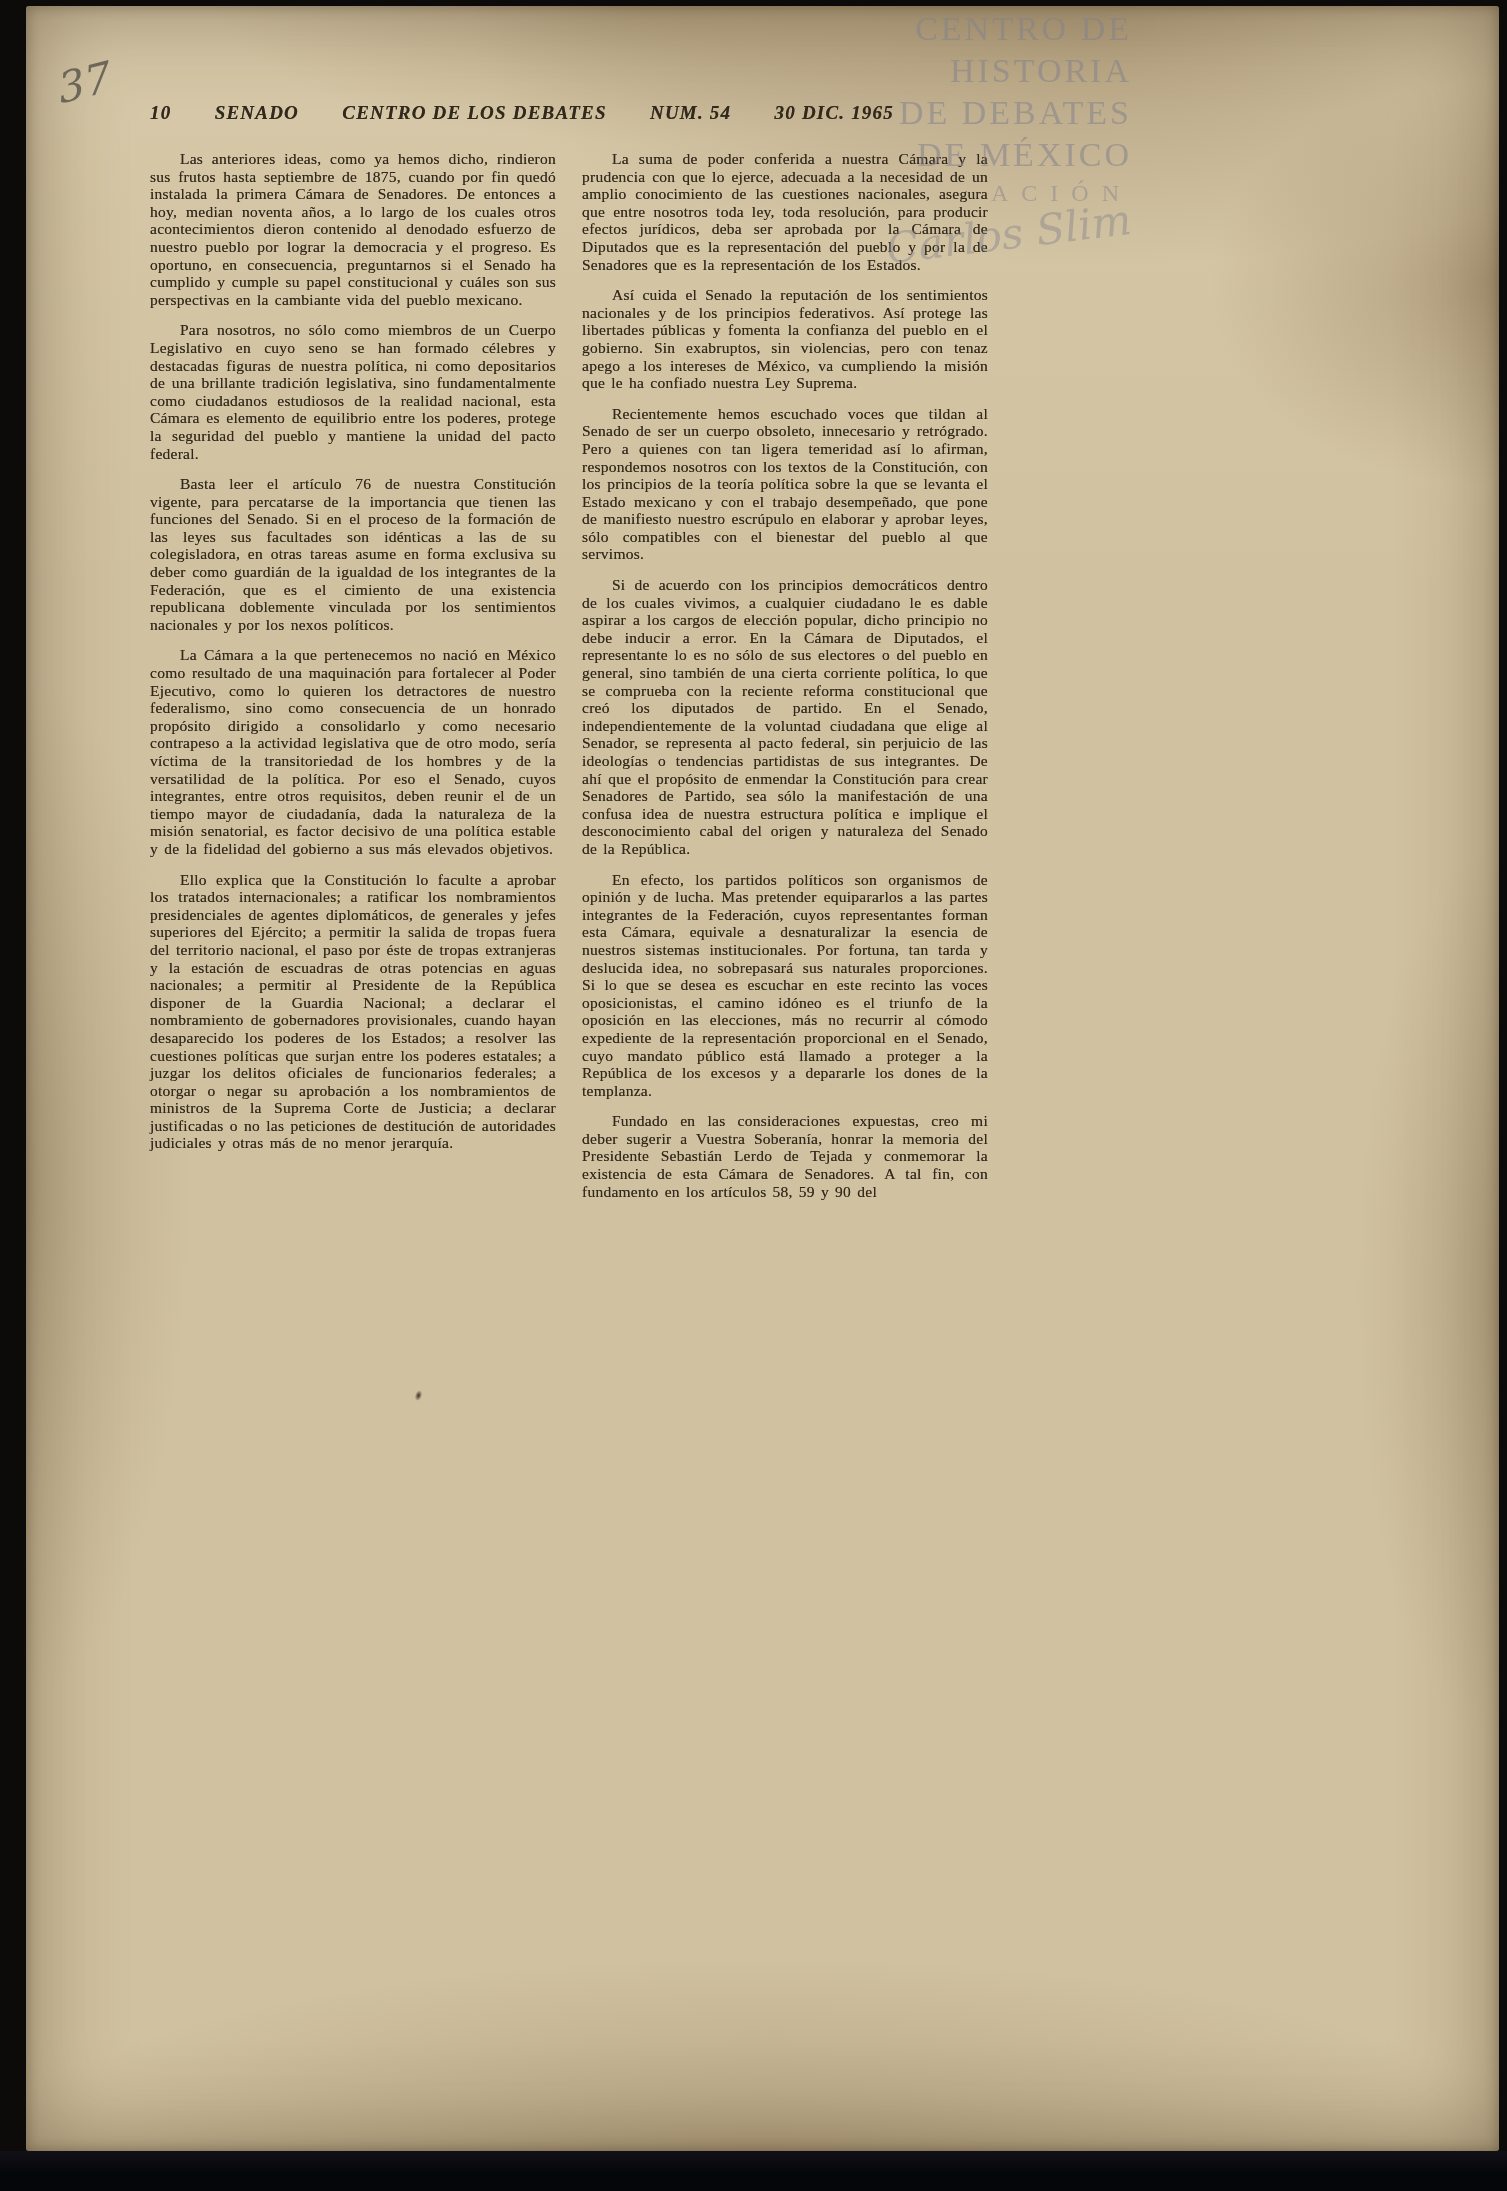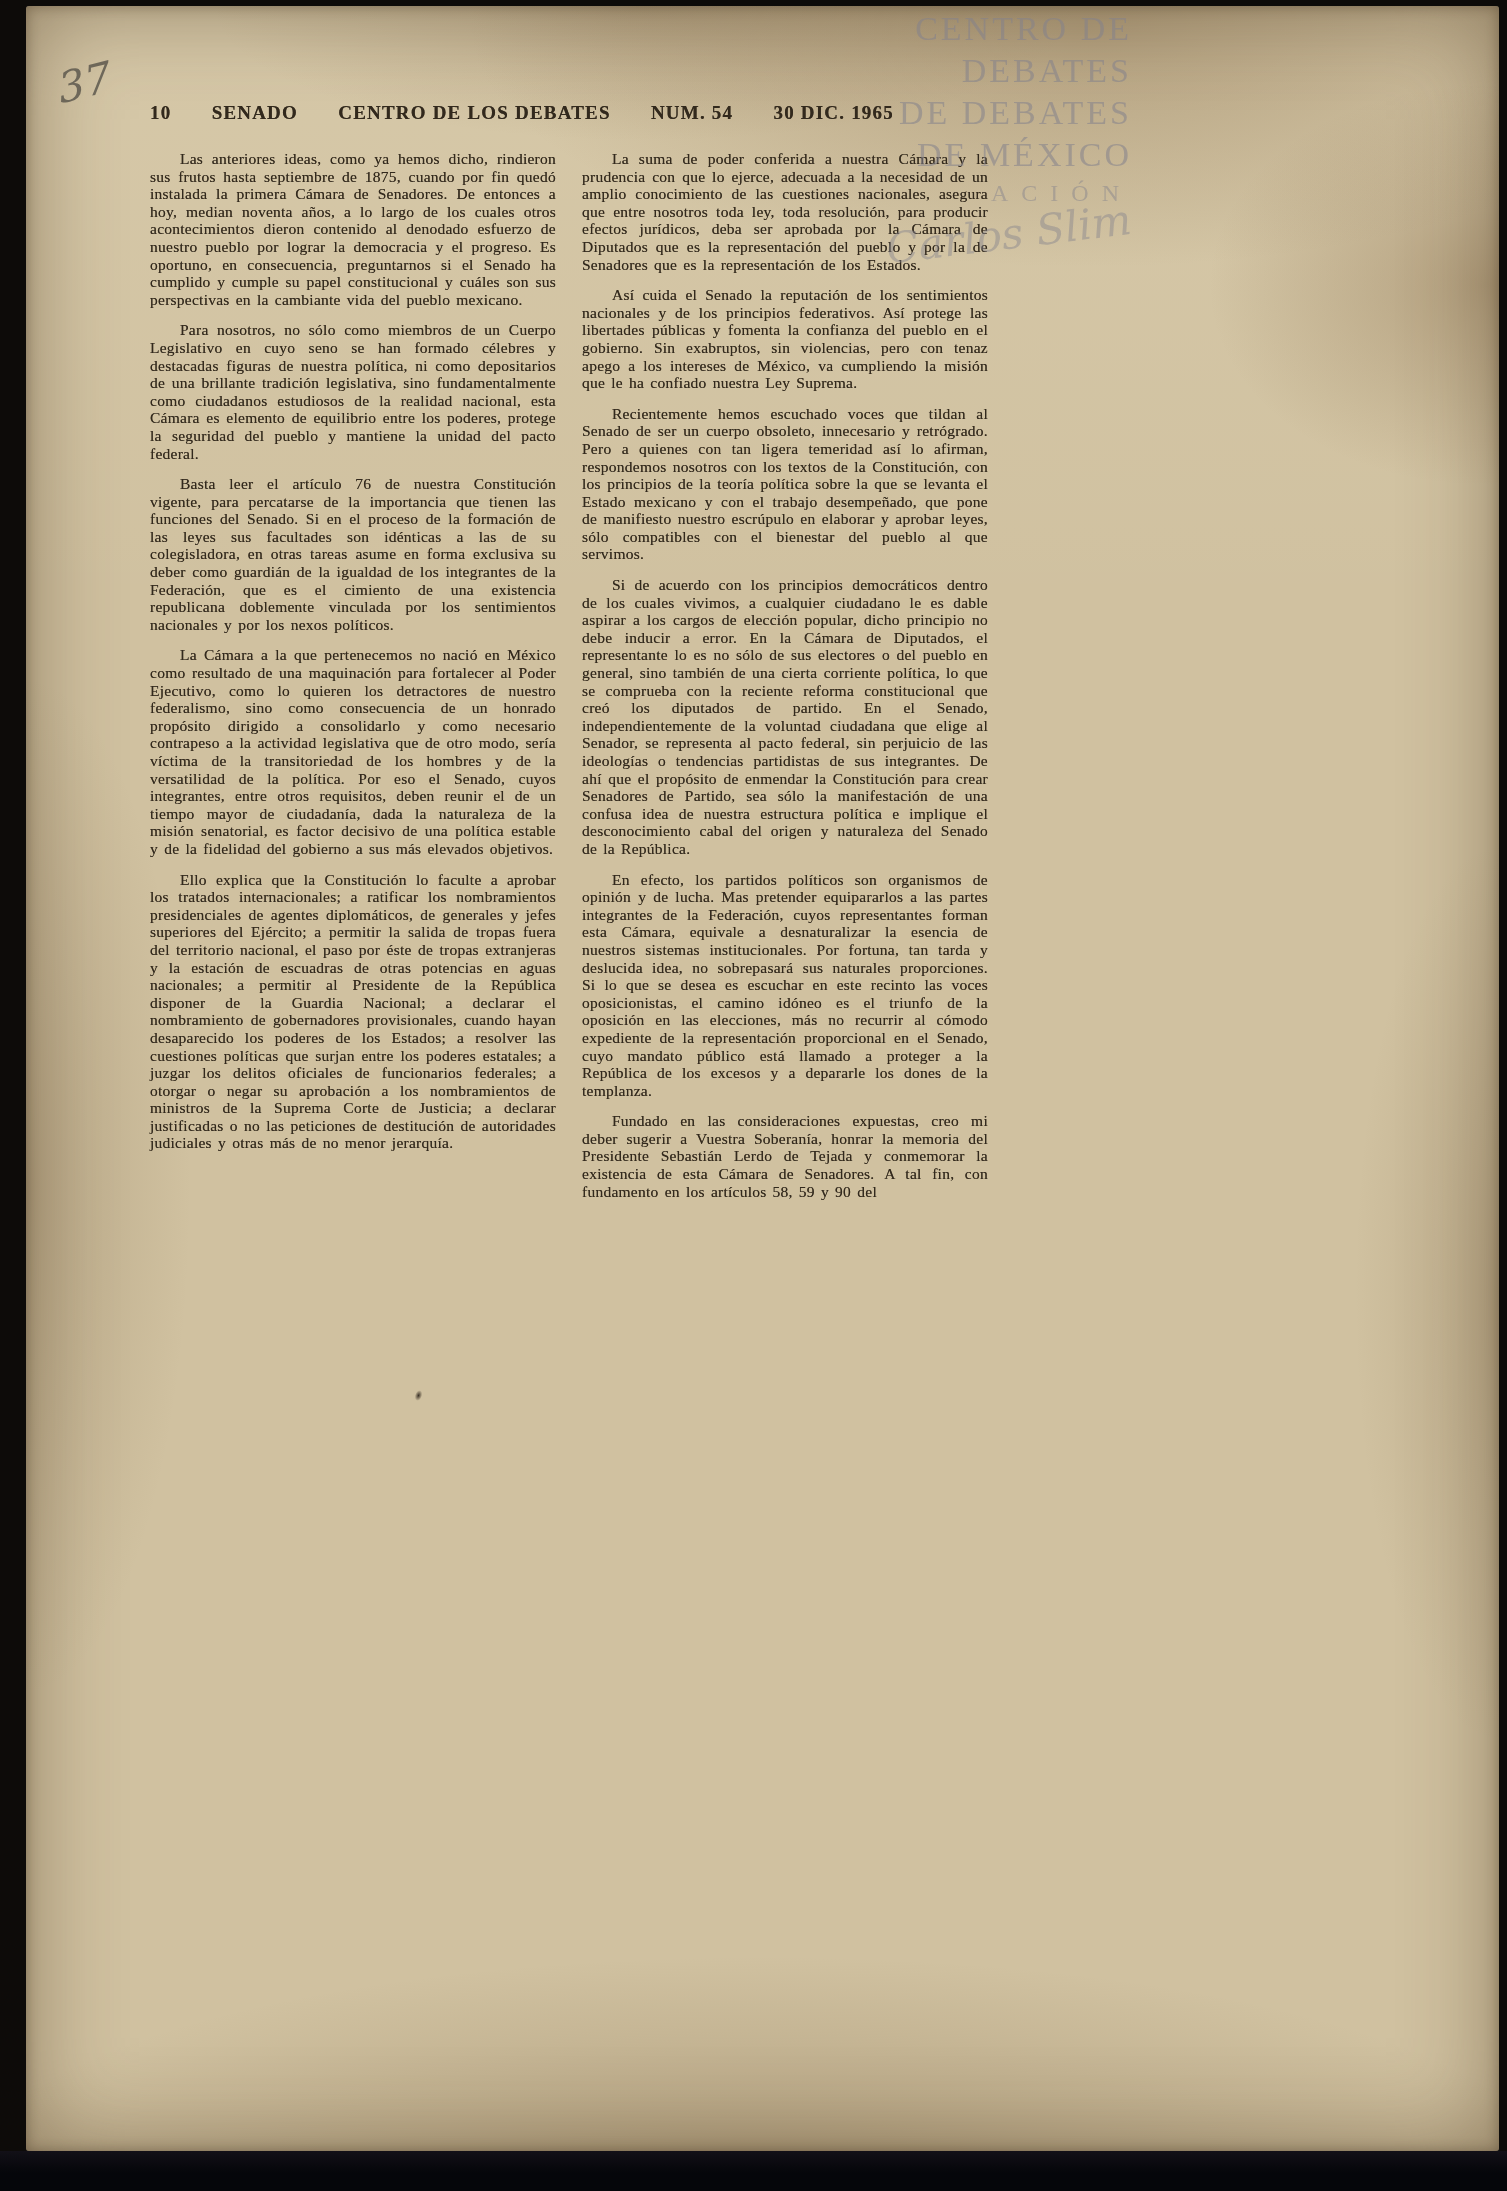--- a/index.html
+++ b/index.html
@@ -91,20 +91,21 @@
   .masthead{
     display:flex;
     justify-content:space-between;
     align-items:baseline;
     width:744px;
     font-weight:bold;
     font-size:19px;
     letter-spacing:1.2px;
     color:var(--ink);
     text-shadow:0 0 .5px rgba(50,40,25,.7);
+    font-style:italic;
   }
   .columns{
     display:flex;
     gap:26px;
     margin-top:26px;
   }
   .col{
     width:406px;
     color:var(--ink);
     font-size:15.5px;
@@ -136,21 +137,21 @@
 </head>
 <body>
 
 <div class="scan">
   <div class="page">
 
     <div class="handwritten">37</div>
 
     <div class="watermark">
       <div class="wm-line">CENTRO DE</div>
-      <div class="wm-line">DEBATES</div>
+      <div class="wm-line">HISTORIA</div>
       <div class="wm-line">DE DEBATES</div>
       <div class="wm-line">DE MÉXICO</div>
       <div class="wm-partial">ACIÓN</div>
       <div class="wm-signature">Carlos Slim</div>
     </div>
 
     <div class="content">
       <header class="masthead">
         <span>10</span>
         <span>SENADO</span>

